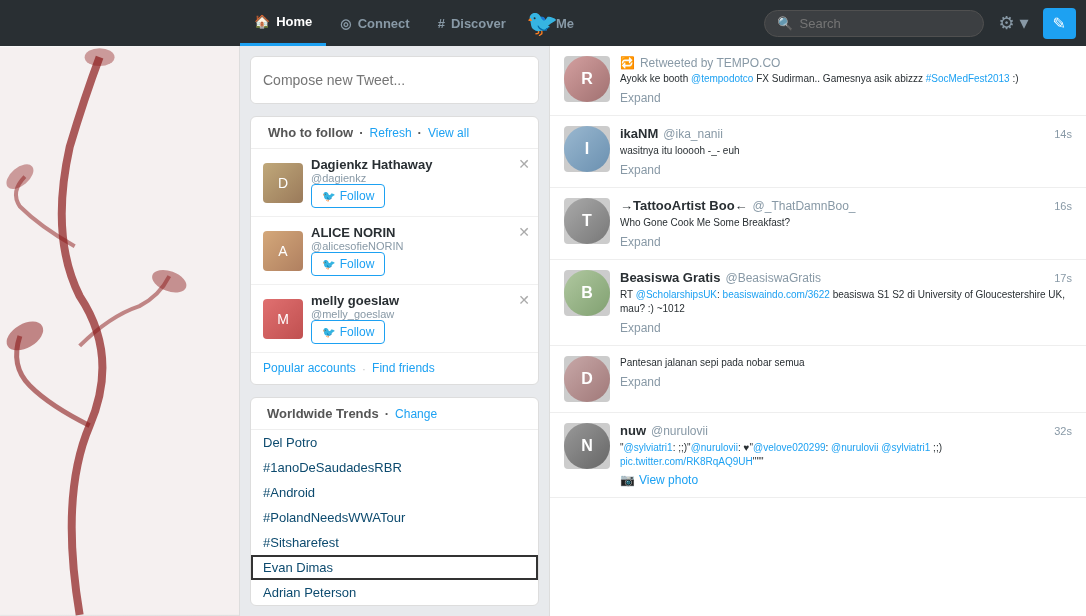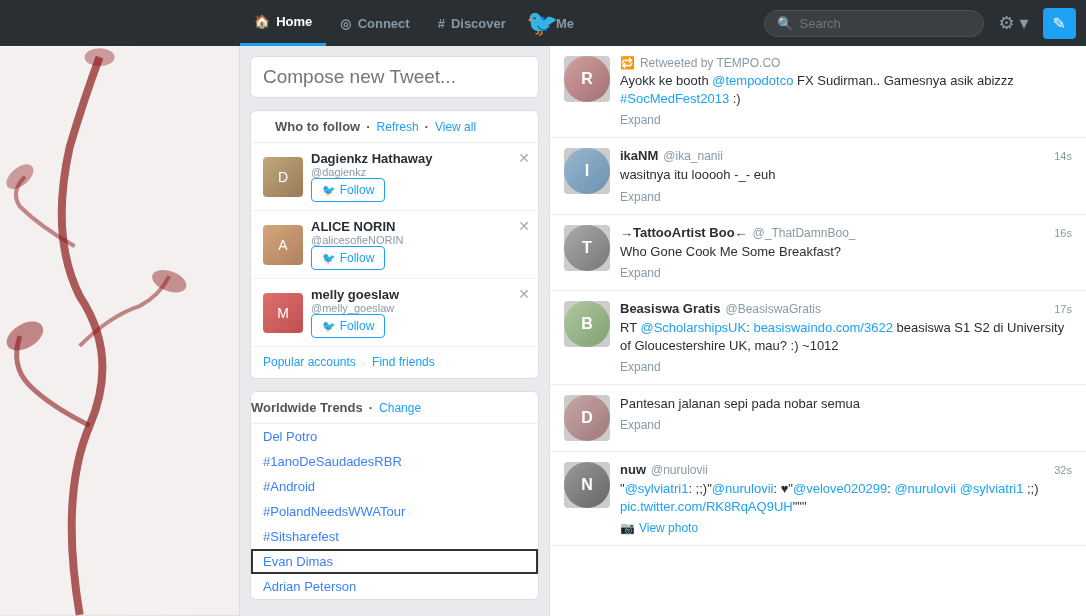--- a/index.html
+++ b/index.html
@@ -127,37 +127,37 @@
       background: #fff;
       border: 1px solid #ddd;
       border-radius: 6px;
       margin-bottom: 12px;
     }
     .compose-input {
       width: 100%;
       border: none;
       outline: none;
       padding: 10px 12px;
-      font-size: 19px;
+      font-size: 14px;
       color: #aaa;
       border-radius: 6px;
       resize: none;
-      height: 40px;
+      height: 46px;
       font-family: Arial, sans-serif;
     }
 
     
     .widget-box {
       background: #fff;
       border: 1px solid #ddd;
       border-radius: 6px;
       margin-bottom: 12px;
     }
     .widget-header {
-      padding: 8px 24px;
+      padding: 8px 17px;
       font-weight: bold;
       font-size: 13px;
       color: #555;
       border-bottom: 1px solid #eee;
       display: flex;
       align-items: center;
       gap: 6px;
     }
     .widget-header a {
       color: #1da1f2;
@@ -229,36 +229,36 @@
       gap: 6px;
     }
     .widget-footer a {
       color: #1da1f2;
       text-decoration: none;
       font-size: 12px;
     }
 
     
     .trends-header {
-      padding: 8px 0;
+      padding: 8px 16px;
       font-weight: bold;
       color: #555;
       display: flex;
       align-items: center;
       gap: 6px;
     }
     .trends-header a {
       color: #1da1f2;
       text-decoration: none;
       font-weight: normal;
       font-size: 12px;
     }
     .trend-item {
       padding: 5px 12px;
-      color: #3b82f6;
+      color: #0c4a6e;
       font-size: 13px;
       cursor: pointer;
     }
     .trend-item.highlighted {
       outline: 2px solid #333;
       outline-offset: -2px;
     }
 
     
     .right-panel {
@@ -308,21 +308,21 @@
       color: #8899a6;
       font-size: 12px;
     }
     .tweet-time {
       margin-left: auto;
       color: #8899a6;
       font-size: 11px;
     }
     .tweet-text {
       color: #292f33;
-      font-size: 13px;
+      font-size: 10px;
       line-height: 1.4;
       margin-bottom: 4px;
     }
     .tweet-text a { color: #1da1f2; text-decoration: none; }
     .tweet-action {
       color: #8899a6;
       font-size: 12px;
       display: flex;
       align-items: center;
       gap: 5px;

